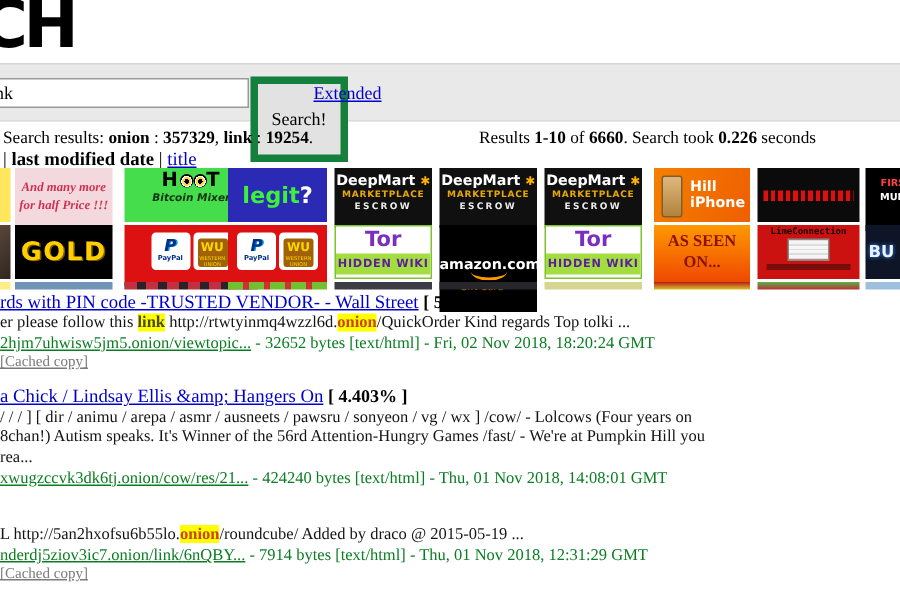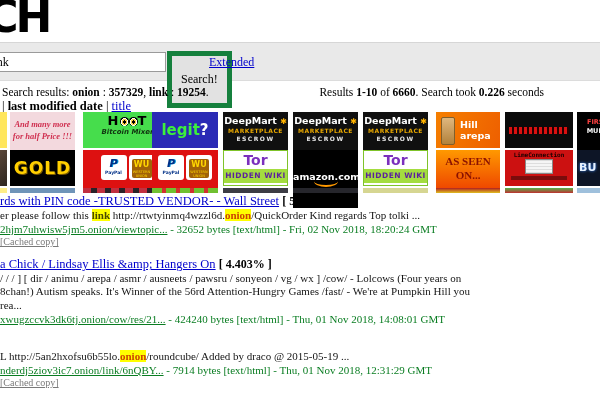--- a/index.html
+++ b/index.html
@@ -145,21 +145,21 @@
 </div>
 <div class="ad r1 c6 ad-deepmart">
   <div class="n"><span>DeepMart</span> <span class="sp">✱</span></div>
   <div class="m">MARKETPLACE</div>
   <div class="e">ESCROW</div>
 </div>
 <div class="ad r1 c7 ad-iphone">
   <div class="iphone-img"></div>
   <div class="txt">
       <div>Hill</div>
-      <div>arepa</div>
+      <div>iPhone</div>
     </div>
 </div>
 <div class="ad r1 c8 ad-darkred">
   <div class="band"></div>
 </div>
 <div class="ad r1 c9 ad-firstmulti">
   <div class="f">FIRST</div>
   <div class="m2">MULTI</div>
 </div>
 

